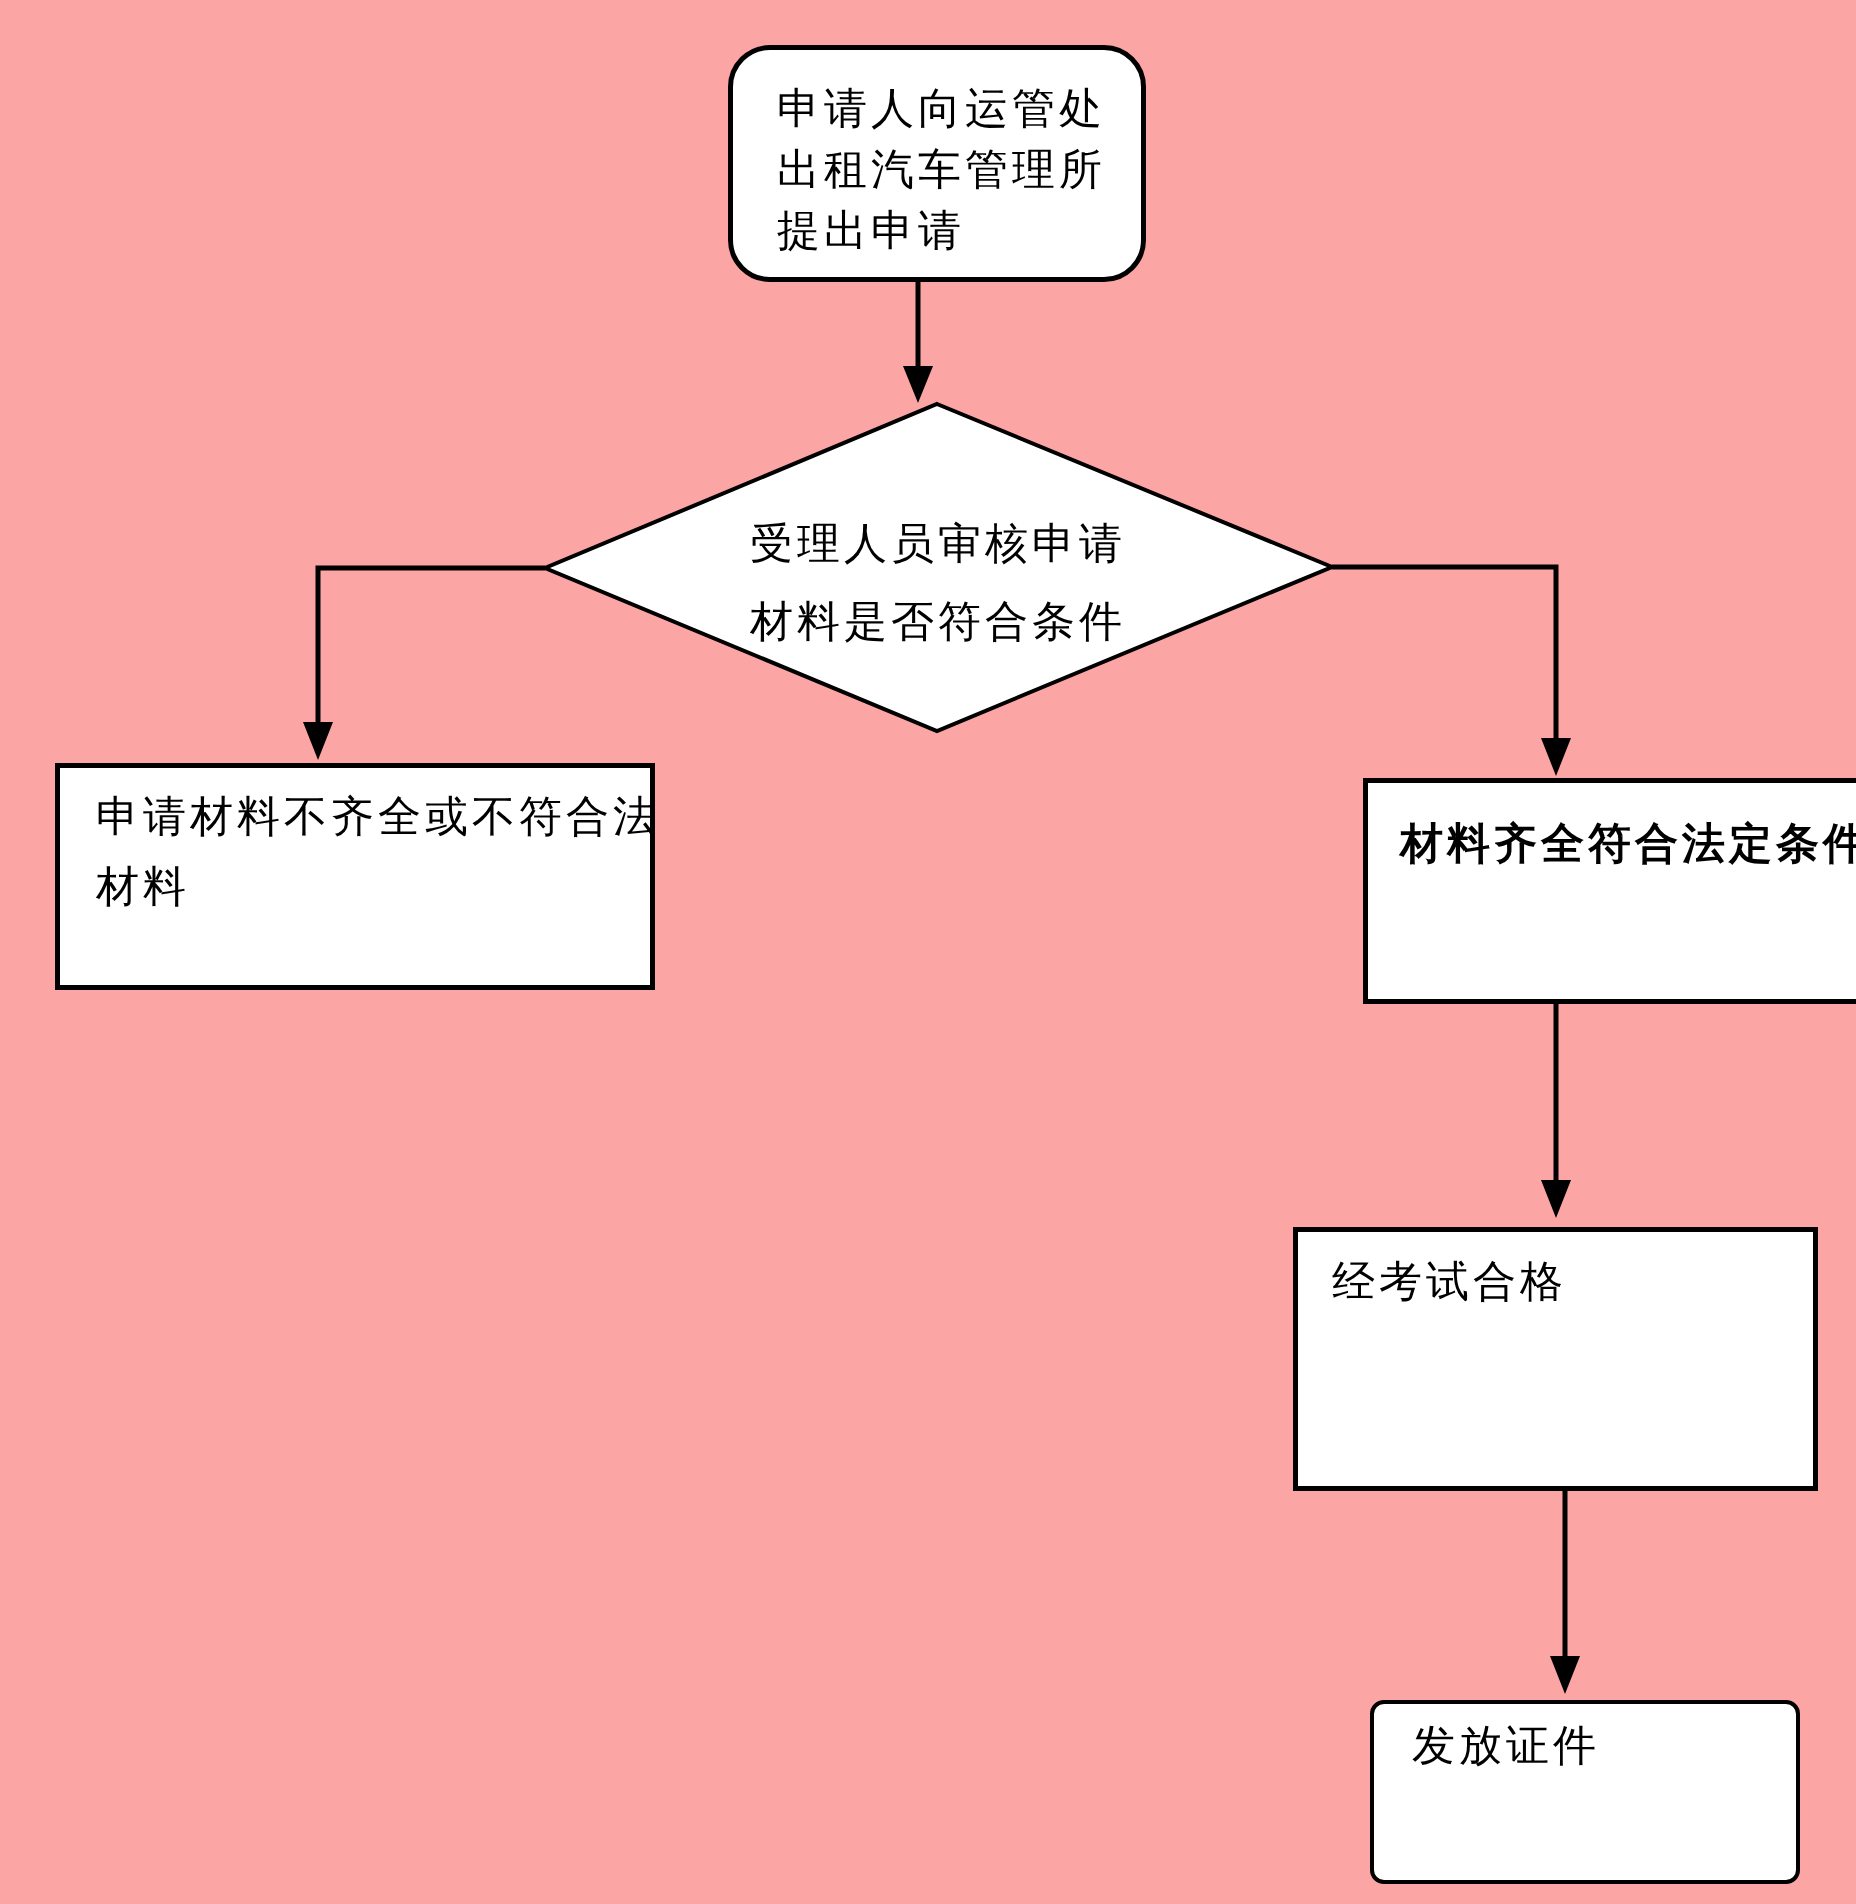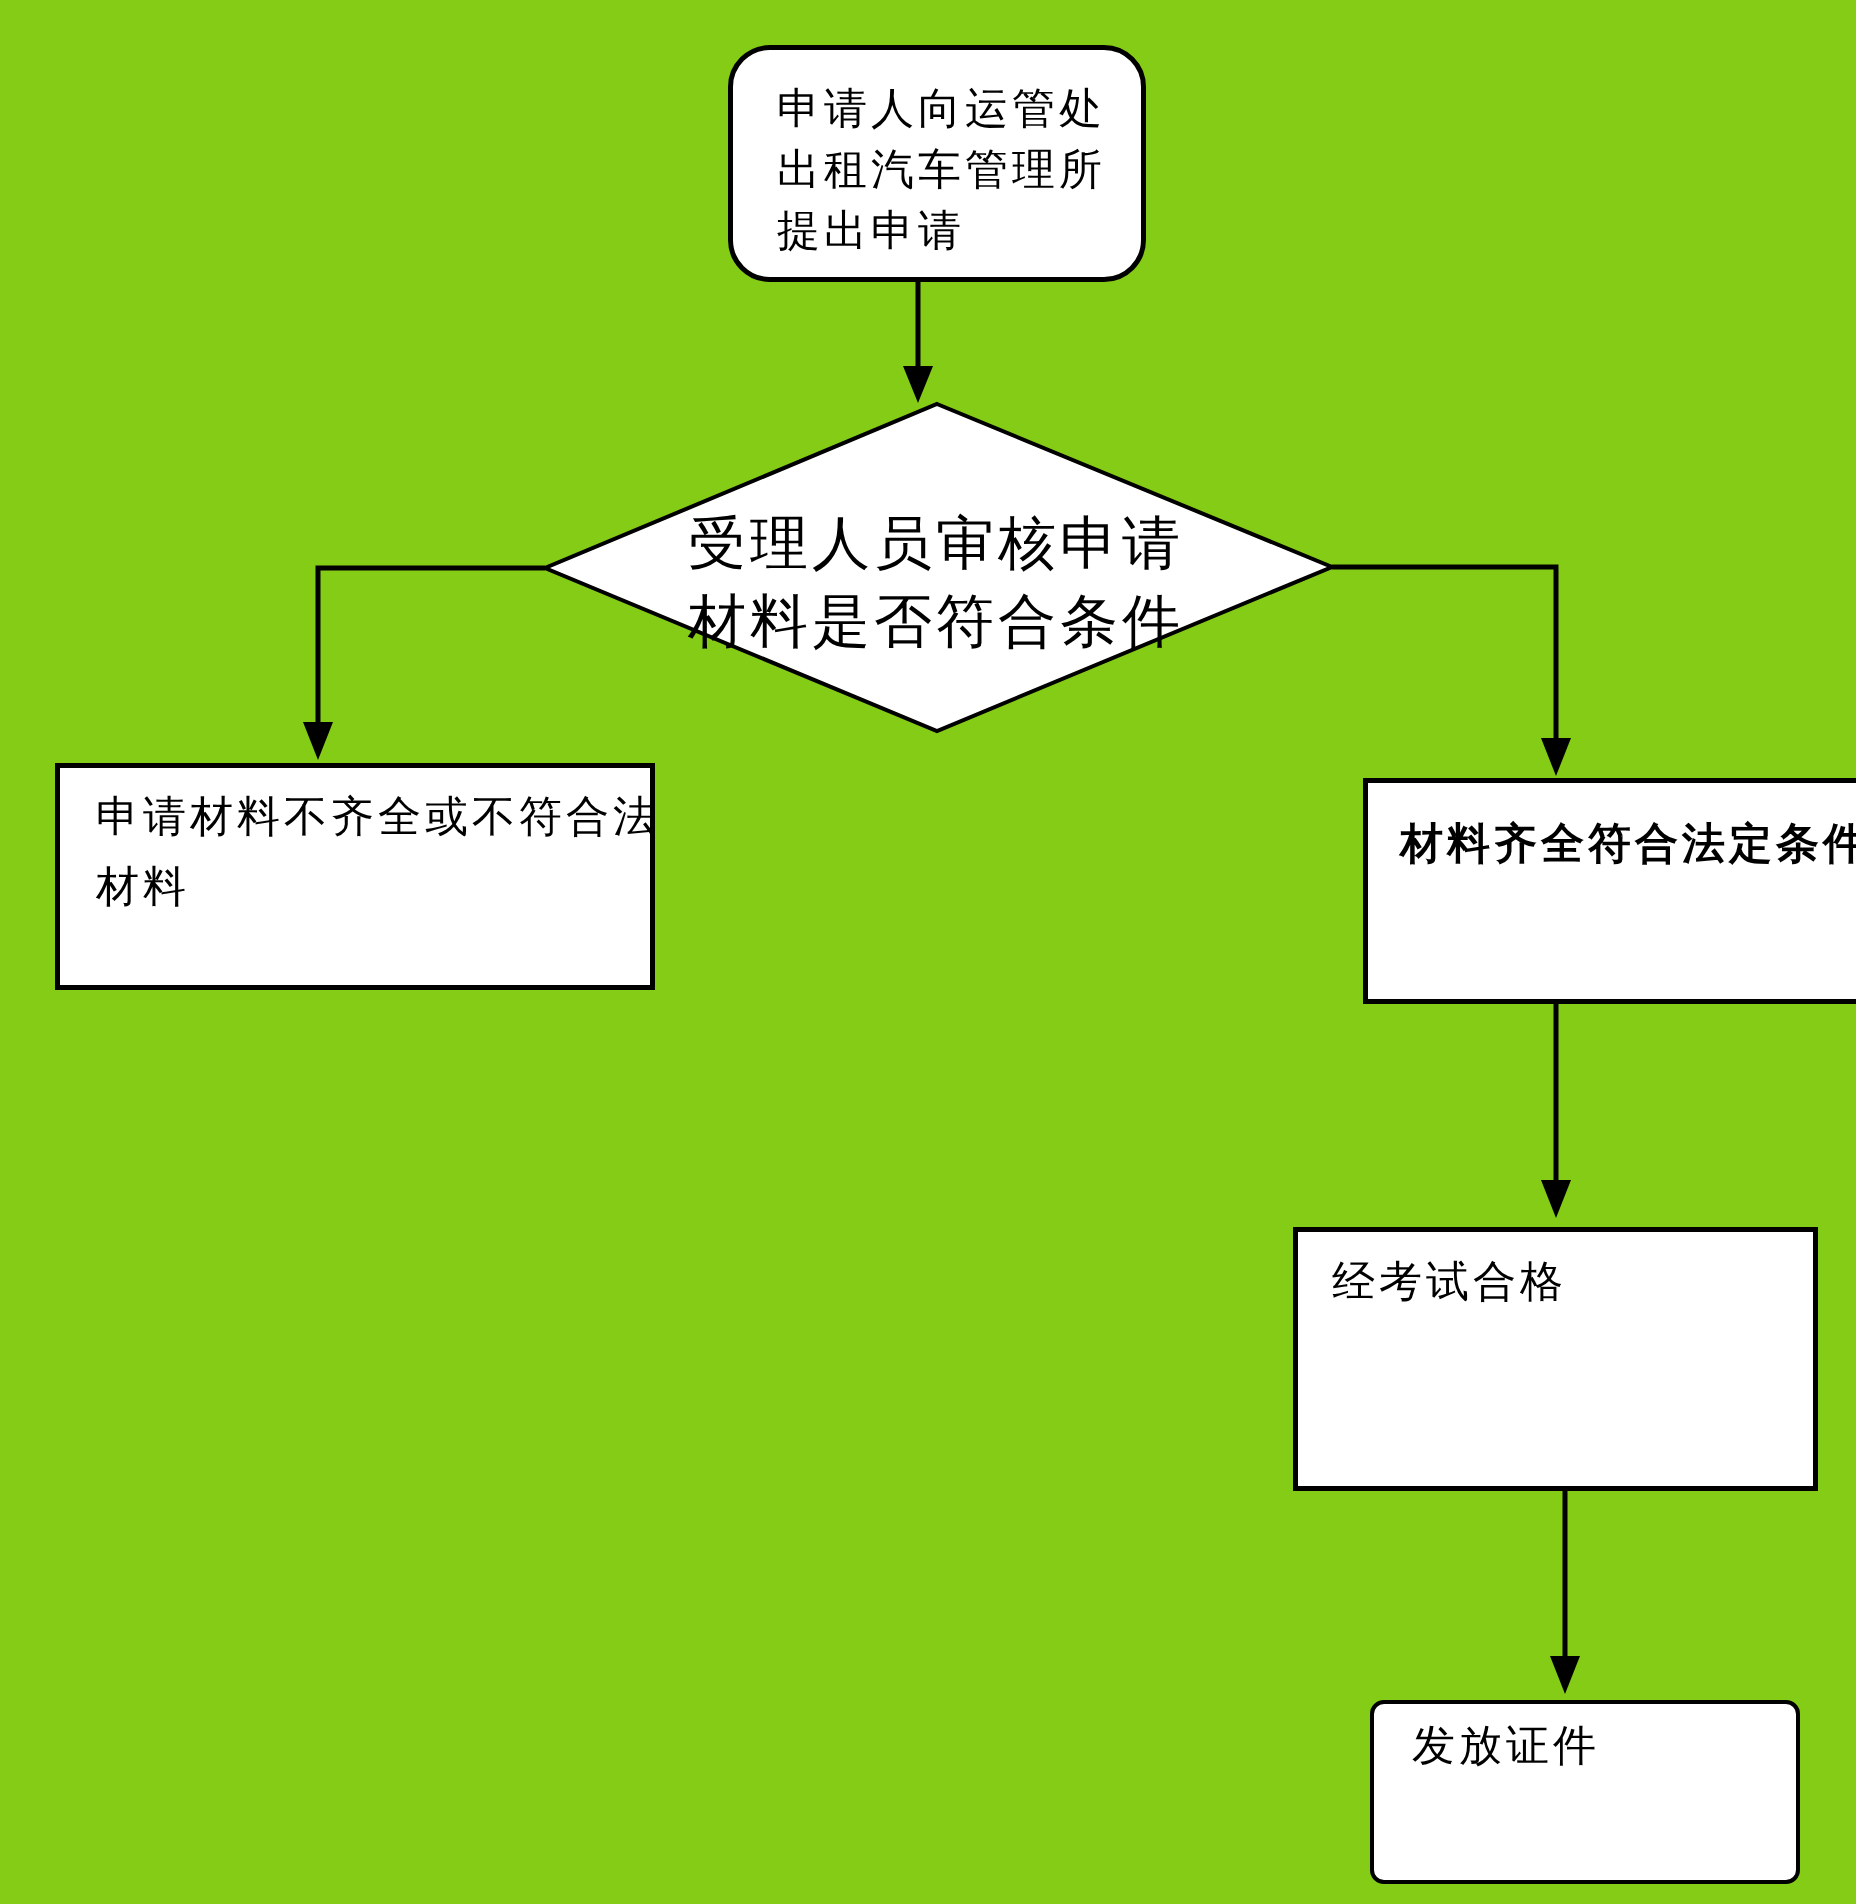--- a/index.html
+++ b/index.html
@@ -4,21 +4,21 @@
 <style>
   html, body {
     margin: 0;
     padding: 0;
     background: #ffffff;
   }
   #canvas {
     position: relative;
     width: 1856px;
     height: 1904px;
-    background: #84cc16;
+    background: #fca5a5;
     font-family: "Liberation Serif", "DejaVu Serif", serif;
     color: #000000;
   }
   #wires {
     position: absolute;
     left: 0;
     top: 0;
     width: 1856px;
     height: 1904px;
   }
@@ -66,21 +66,22 @@
     width: 430px; height: 184px;
     padding: 10px 0 0 38px;
     line-height: 64px;
     border-width: 4px;
     border-radius: 14px;
   }
   #decision-text {
     position: absolute;
     left: 688px; top: 505px;
     width: 500px;
-    font-size: 58px;
+    text-align: center;
+    font-size: 43px;
     letter-spacing: 4px;
     line-height: 78px;
     color: #000000;
   }
 </style>
 </head>
 <body>
 
 <div id="canvas">
 

